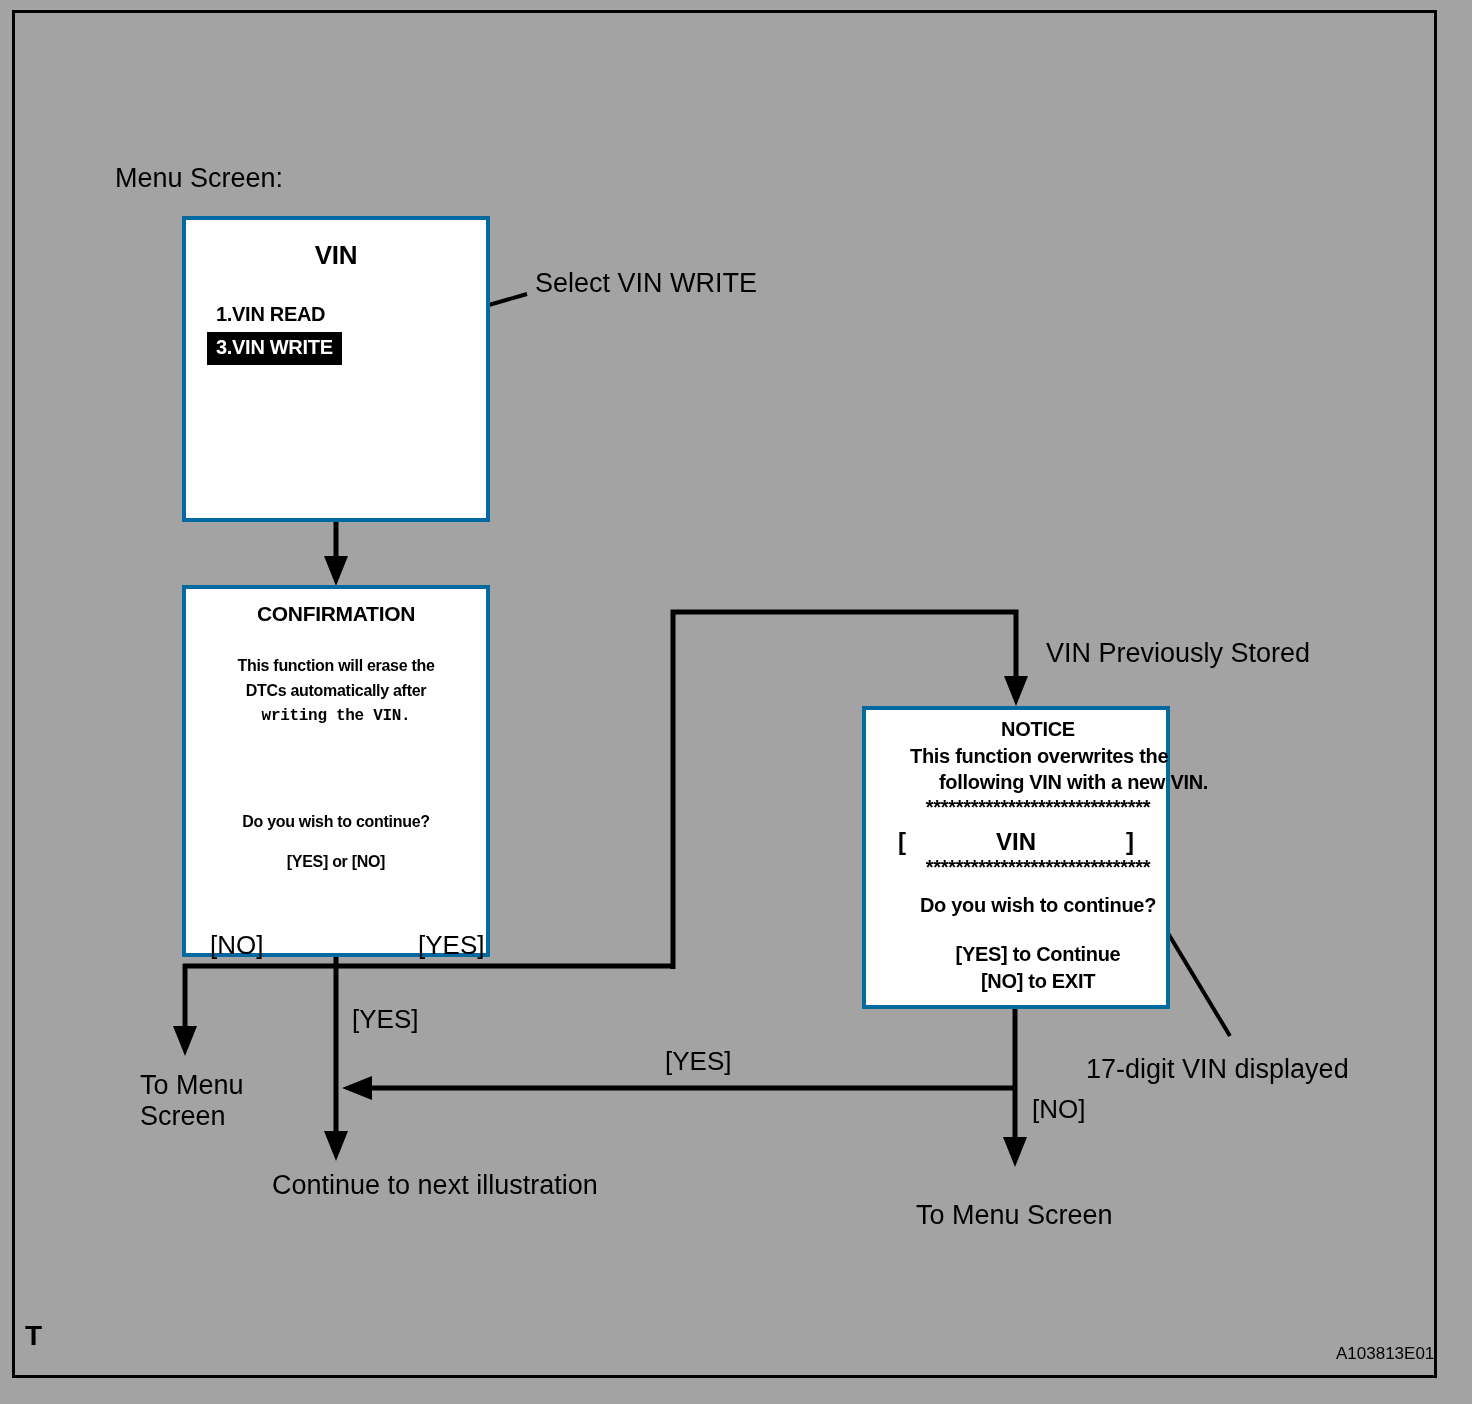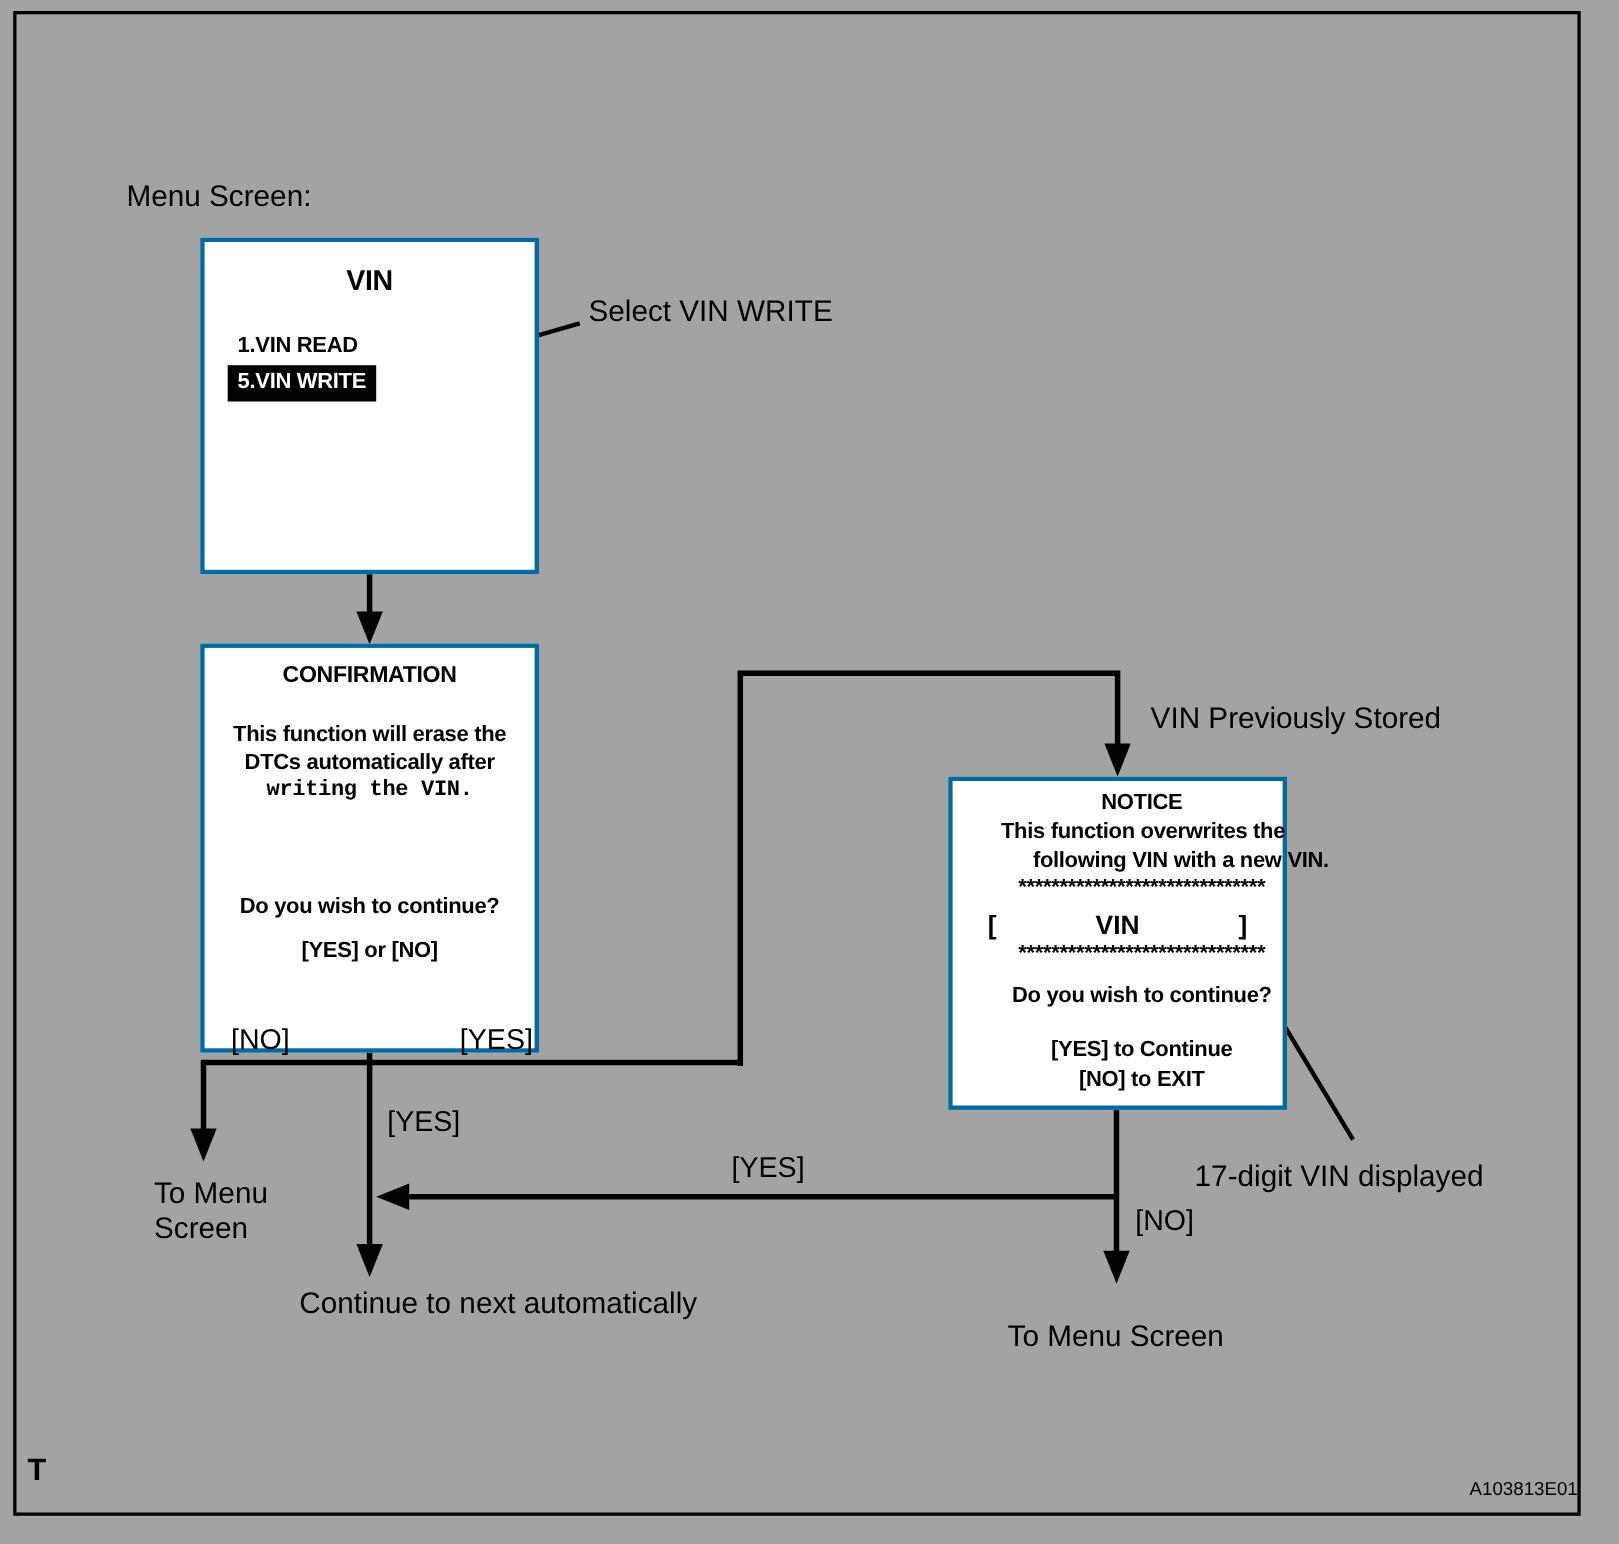--- a/index.html
+++ b/index.html
@@ -38,21 +38,21 @@
     position:absolute;font-weight:bold;font-size:20px;letter-spacing:-0.3px;white-space:nowrap;
   }
   .vin-item.read{left:30px;top:83px;}
   .vin-item.write{
     left:21px;top:112px;
     background:#000;color:#fff;
     padding:4px 9px 6px 9px;
   }
   
   .conf-box{left:182px;top:585px;width:308px;height:372px;}
-  .conf-box .t{font-size:20px;}
+  .conf-box .t{font-size:16px;}
   .conf-title{top:13px;font-size:21px !important;}
   .conf-l1{top:68px;}
   .conf-l2{top:93px;}
   .conf-l3{top:118px;font-family:Liberation Mono, monospace;}
   .conf-q{top:224px;}
   .conf-o{top:264px;}
   
   .notice-box{left:862px;top:706px;width:308px;height:303px;}
   .notice-box .t{font-size:20px;margin-left:44px;}
   .notice-title{top:8px;}
@@ -115,21 +115,21 @@
       <line x1="527" y1="294" x2="364" y2="341"></line>
       <line x1="1113" y1="842" x2="1230" y2="1036"></line>
     </g>
   </svg>
 
   <div class="label" style="left:115px;top:163px;">Menu Screen:</div>
 
   <div class="screen vin-box">
     <div class="t vin-title">VIN</div>
     <div class="vin-item read">1.VIN READ</div>
-    <div class="vin-item write">5.VIN WRITE</div>
+    <div class="vin-item write">3.VIN WRITE</div>
   </div>
 
   <div class="label" style="left:535px;top:268px;">Select VIN WRITE</div>
 
   <div class="screen conf-box">
     <div class="t conf-title">CONFIRMATION</div>
     <div class="t conf-l1">This function will erase the</div>
     <div class="t conf-l2">DTCs automatically after</div>
     <div class="t conf-l3">writing the VIN.</div>
     <div class="t conf-q">Do you wish to continue?</div>
@@ -157,21 +157,21 @@
   <div class="edge-label" style="left:210px;top:930px;">[NO]</div>
   <div class="edge-label" style="left:418px;top:930px;">[YES]</div>
   <div class="edge-label" style="left:352px;top:1004px;">[YES]</div>
   <div class="edge-label" style="left:665px;top:1046px;">[YES]</div>
   <div class="edge-label" style="left:1032px;top:1094px;">[NO]</div>
 
   <div class="label" style="left:140px;top:1070px;">
     <div>To Menu</div>
     <div>Screen</div>
   </div>
-  <div class="label" style="left:272px;top:1170px;">Continue to next automatically</div>
+  <div class="label" style="left:272px;top:1170px;">Continue to next illustration</div>
   <div class="label" style="left:916px;top:1200px;">To Menu Screen</div>
 
   <div class="label" style="left:1086px;top:1054px;">17-digit VIN displayed</div>
 
   <div class="footer-letter">T</div>
   <div class="figure-code">A103813E01</div>
 
 </div>
 
 </body></html>

